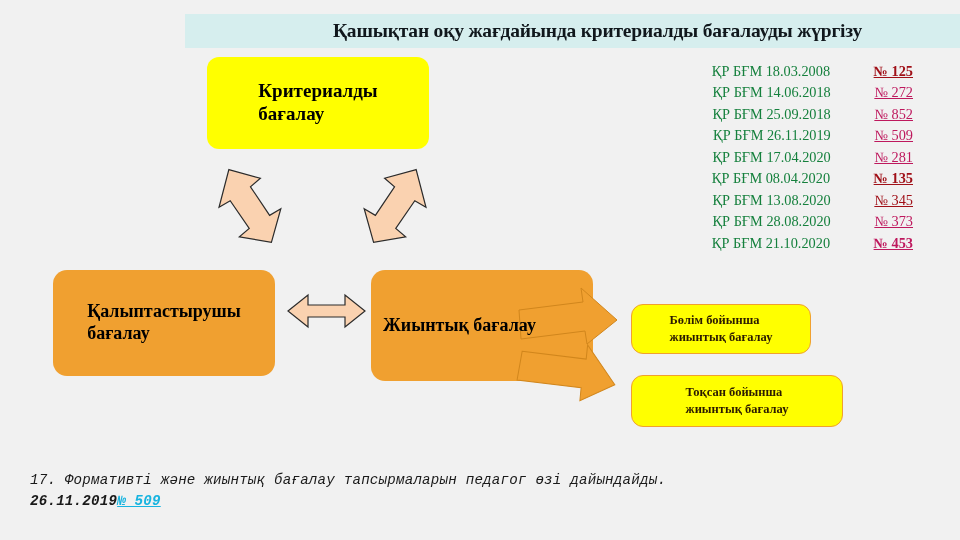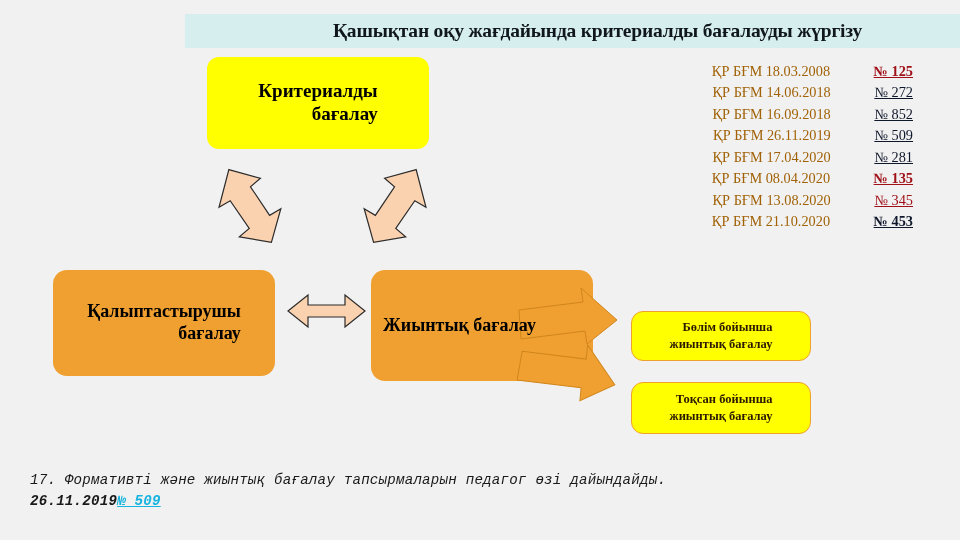--- a/index.html
+++ b/index.html
@@ -41,21 +41,21 @@
     letter-spacing: -0.2px;
   }
 
   
   .box {
     position: absolute;
     box-sizing: border-box;
     display: flex;
     align-items: center;
     justify-content: center;
-    text-align: right;
+    text-align: left;
     font-weight: bold;
     color: #000000;
     line-height: 1.2;
   }
   .box-yellow-main {
     left: 207px;
     top: 57px;
     width: 222px;
     height: 92px;
     background: #ffff00;
@@ -89,32 +89,31 @@
 
   .box-small {
     background: #ffff00;
     border: 1.5px solid #f0a030;
     border-radius: 12px;
     font-size: 12.5px;
     font-weight: bold;
     color: #2b1a00;
     line-height: 1.35;
     font-family: "Liberation Serif", "DejaVu Serif", serif;
-    margin-top: 7px;
   }
   .box-small-1 {
     left: 631px;
     top: 304px;
     width: 180px;
     height: 50px;
   }
   .box-small-2 {
     left: 631px;
     top: 375px;
-    width: 180px;
+    width: 212px;
     height: 52px;
   }
 
   
   .arrows {
     position: absolute;
     left: 0;
     top: 0;
     width: 960px;
     height: 540px;
@@ -130,28 +129,28 @@
     text-align: right;
     font-family: "Liberation Serif", "DejaVu Serif", serif;
     font-size: 14.3px;
     line-height: 1.5;
     color: #a01018;
   }
   .doc-row {
     white-space: nowrap;
   }
   .doc-label {
-    color: #a16207;
+    color: #15803d;
   }
   .doc-num {
     text-decoration: underline;
     padding-left: 40px;
   }
   .doc-num.cyan {
-    color: #0f172a;
+    color: #be185d;
   }
   .doc-num.red {
     color: #a01018;
   }
   .doc-num.bold {
     font-weight: bold;
   }
 
   
   .note {
@@ -245,21 +244,21 @@
       <span class="doc-label">18.03.2008</span>
       <span class="doc-num red bold">№ 125</span>
     </div>
     <div class="doc-row">
       <span class="doc-label">ҚР БҒМ</span>
       <span class="doc-label">14.06.2018</span>
       <span class="doc-num cyan">№ 272</span>
     </div>
     <div class="doc-row">
       <span class="doc-label">ҚР БҒМ</span>
-      <span class="doc-label">16.09.2018</span>
+      <span class="doc-label">25.09.2018</span>
       <span class="doc-num cyan">№ 852</span>
     </div>
     <div class="doc-row">
       <span class="doc-label">ҚР БҒМ</span>
       <span class="doc-label">26.11.2019</span>
       <span class="doc-num cyan">№ 509</span>
     </div>
     <div class="doc-row">
       <span class="doc-label">ҚР БҒМ</span>
       <span class="doc-label">17.04.2020</span>
@@ -267,20 +266,25 @@
     </div>
     <div class="doc-row">
       <span class="doc-label">ҚР БҒМ</span>
       <span class="doc-label">08.04.2020</span>
       <span class="doc-num red bold">№ 135</span>
     </div>
     <div class="doc-row">
       <span class="doc-label">ҚР БҒМ</span>
       <span class="doc-label">13.08.2020</span>
       <span class="doc-num red">№ 345</span>
+    </div>
+    <div class="doc-row">
+      <span class="doc-label">ҚР БҒМ</span>
+      <span class="doc-label">28.08.2020</span>
+      <span class="doc-num cyan">№ 373</span>
     </div>
     <div class="doc-row">
       <span class="doc-label">ҚР БҒМ</span>
       <span class="doc-label">21.10.2020</span>
       <span class="doc-num cyan bold">№ 453</span>
     </div>
   </div>
 
   <div class="note">
     <div class="note-line1">17. Формативті және жиынтық бағалау тапсырмаларын педагог өзі дайындайды.</div>

